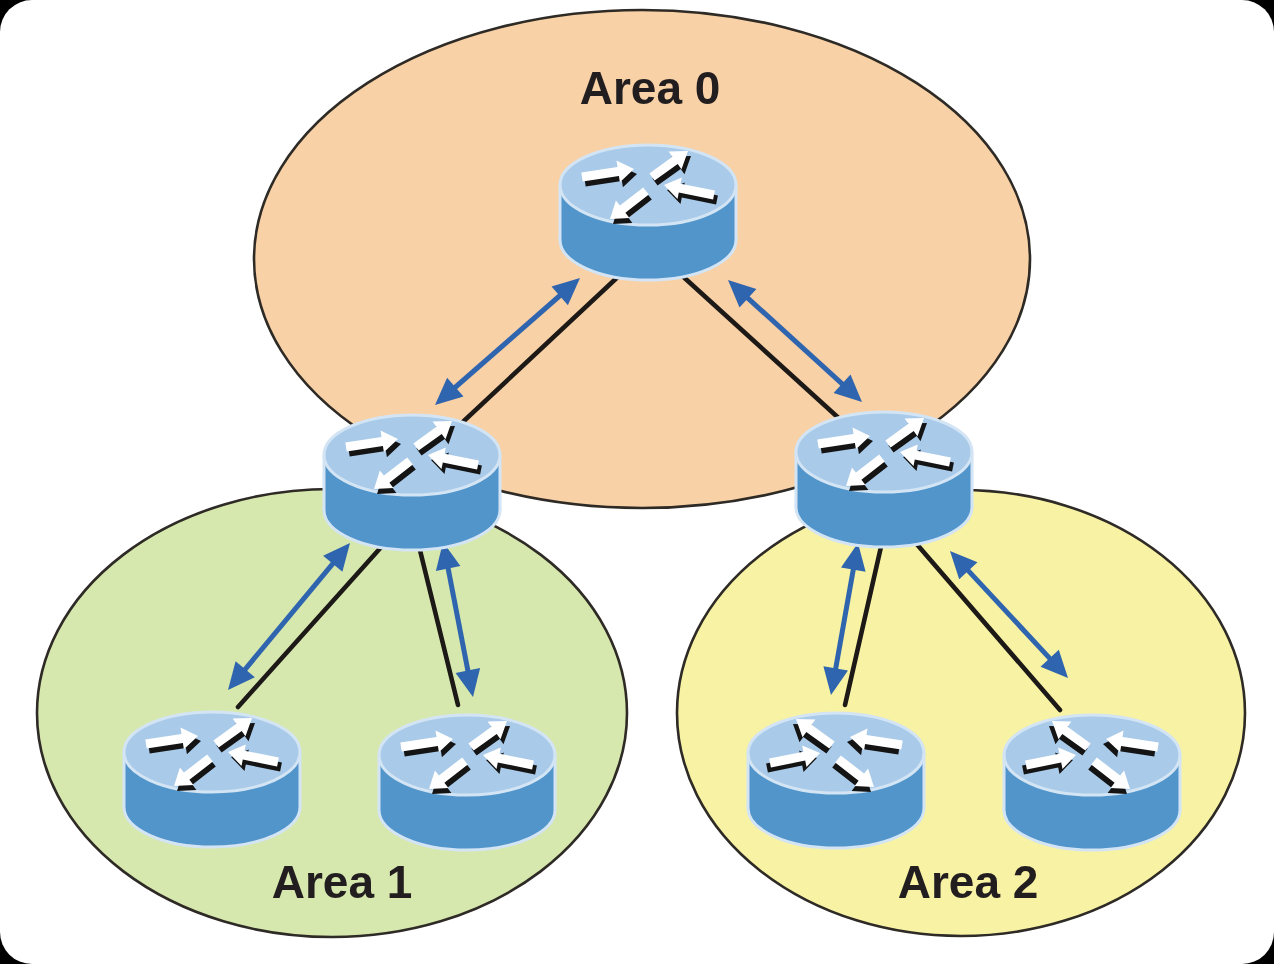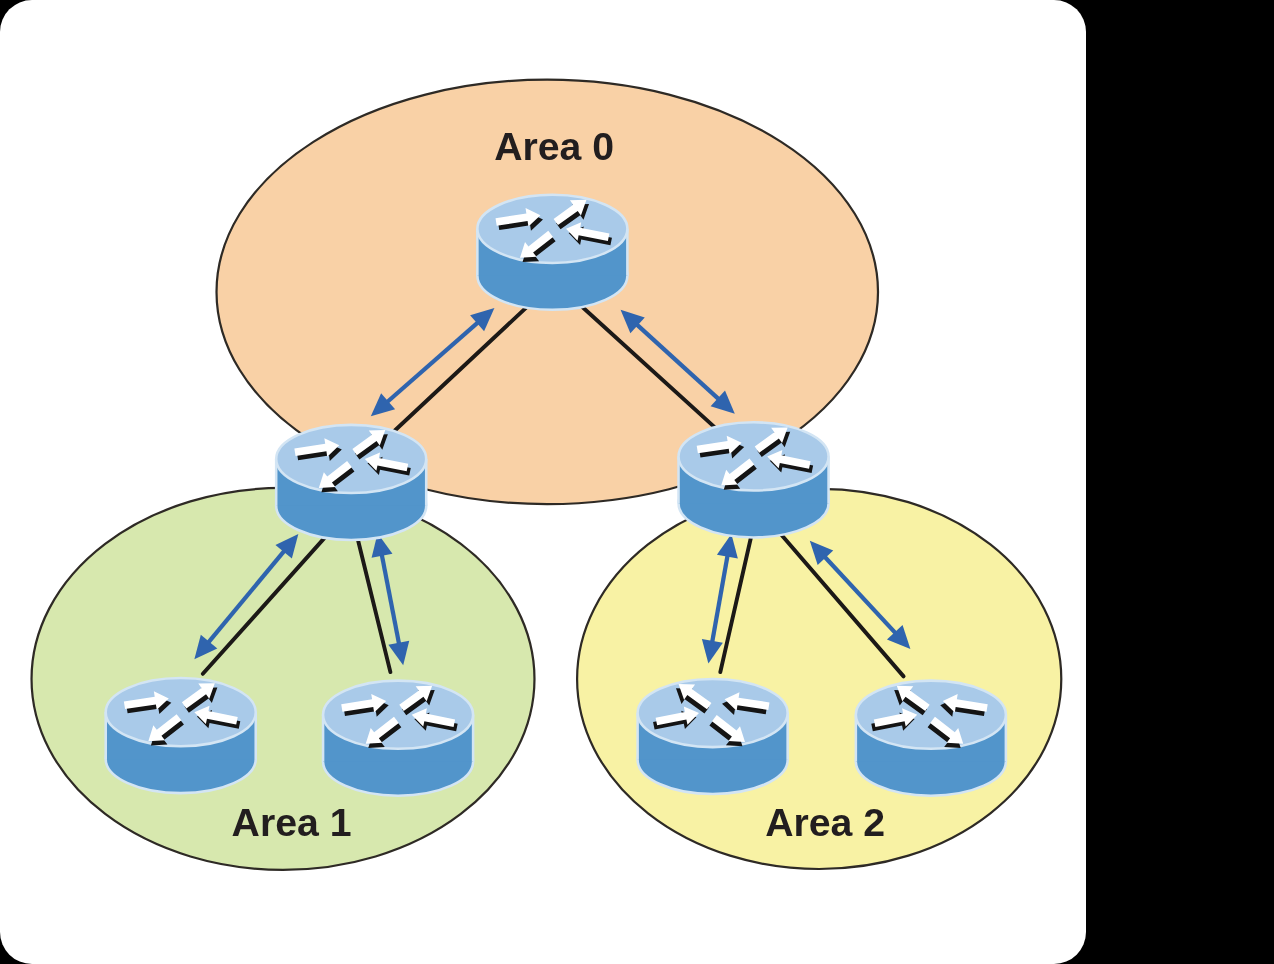--- a/index.html
+++ b/index.html
@@ -2,21 +2,21 @@
 <html><head>
 <meta charset="utf-8">
 <style>
   html, body { margin: 0; padding: 0; }
   body {
     background: #000000;
     font-family: "Liberation Sans", sans-serif;
   }
   .frame {
     position: relative;
-    width: 1086px;
+    width: 1274px;
     height: 964px;
     background: #ffffff;
     border-radius: 32px;
     overflow: hidden;
   }
   svg { display: block; width: 100%; height: 100%; }
   text.area-label {
     font-family: "Liberation Sans", sans-serif;
     font-weight: 700;
     font-size: 46px;

